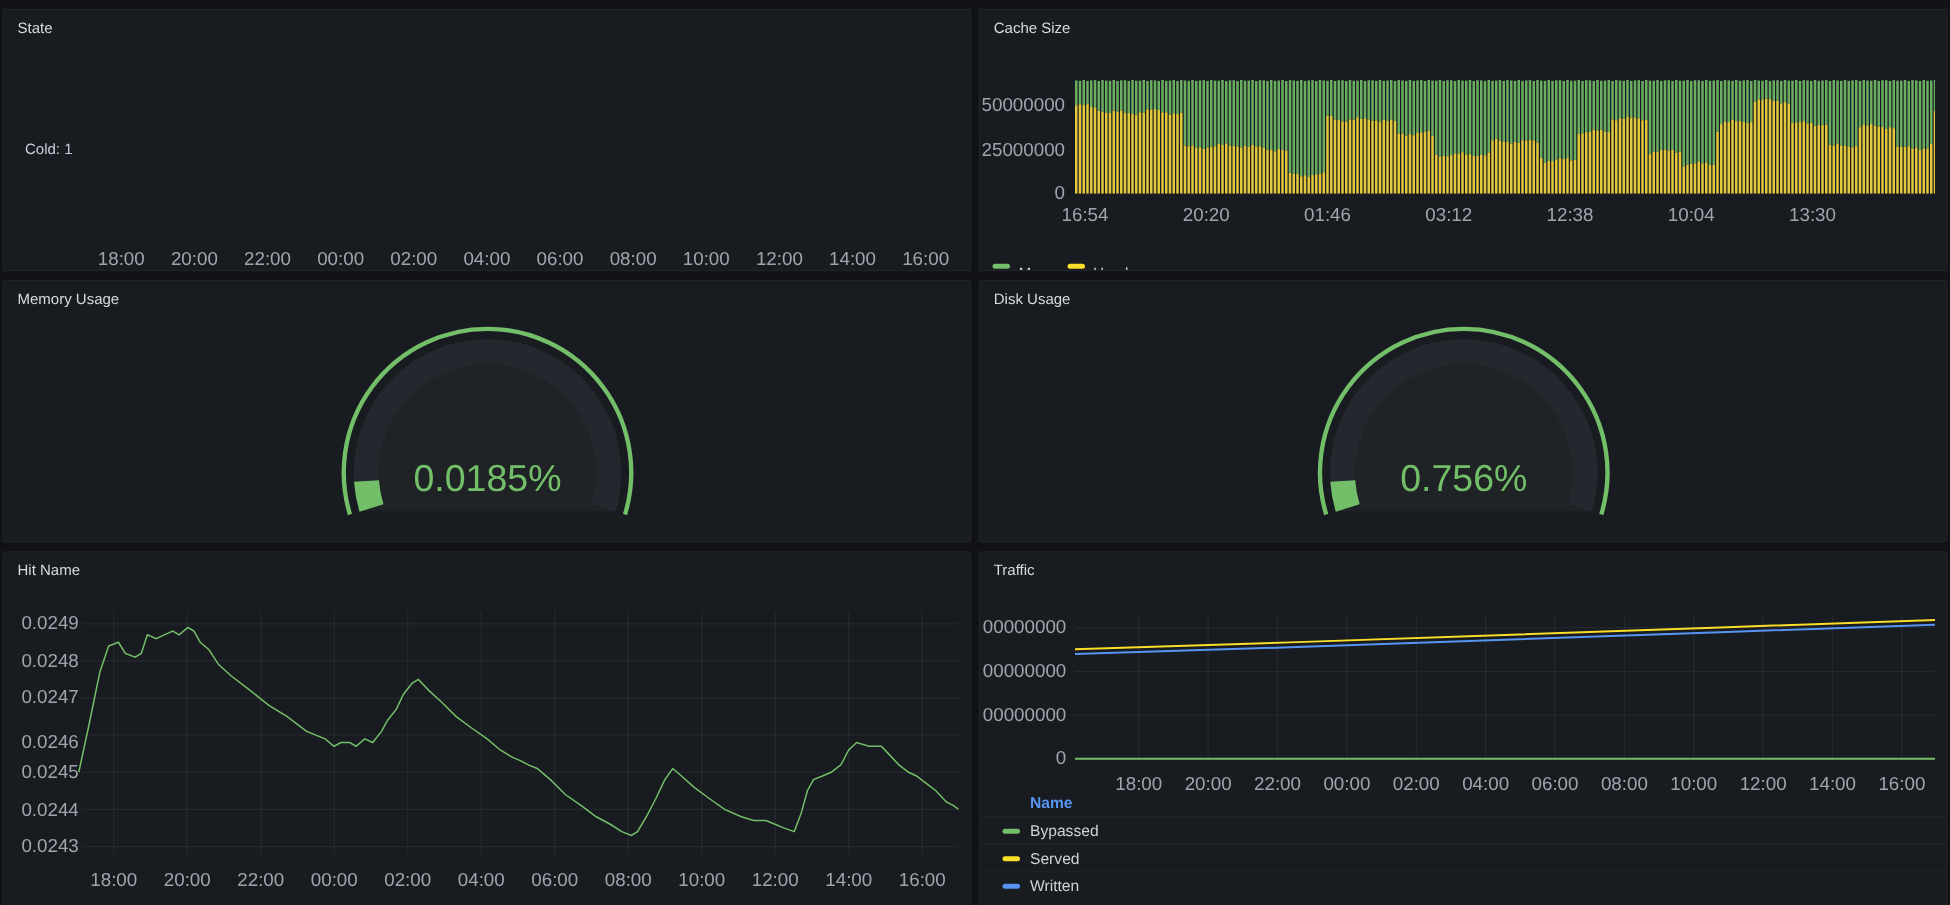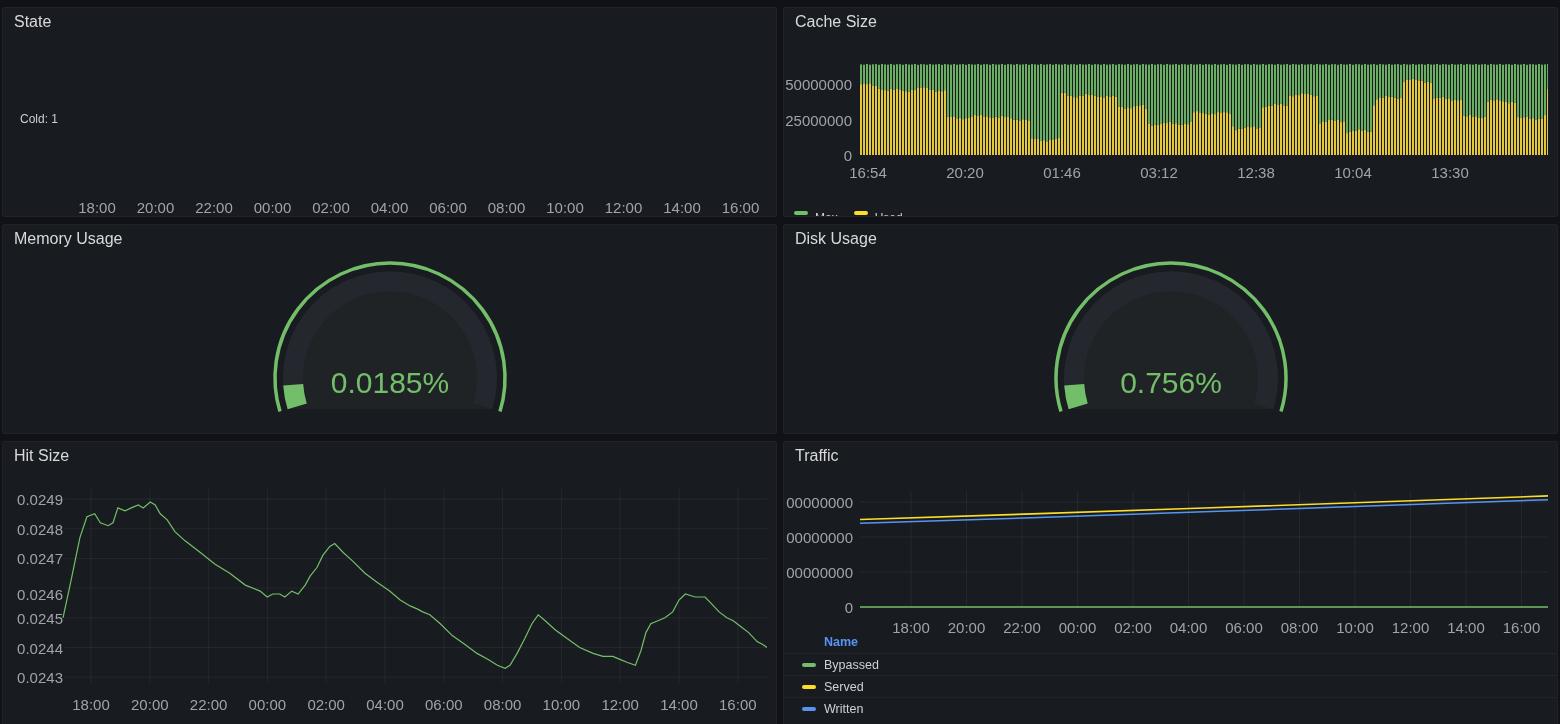--- a/index.html
+++ b/index.html
@@ -3,21 +3,21 @@
 <meta charset="utf-8">
 <style>
   * { margin:0; padding:0; box-sizing:border-box; }
   html,body { width:1560px; height:724px; overflow:hidden; background:#111217;
               font-family:"Liberation Sans", sans-serif; }
   .dash { position:absolute; left:0; top:0; width:1560px; height:724px;
           display:grid; grid-template-columns:1fr 1fr; grid-template-rows:210px 210px 286px;
           gap:7px 6px; padding:7px 2px 0 2px; }
   .panel { position:relative; background:#181B1F; border:1px solid #202226; border-radius:2px; overflow:hidden; }
   .panel-title { position:absolute; left:0; top:0; width:100%; height:28px; line-height:28px;
-                 padding-left:11px; font-size:16px; font-weight:500; color:#D8D9DA; cursor:pointer; }
+                 padding-left:11px; font-size:12px; font-weight:500; color:#D8D9DA; cursor:pointer; }
   .plot { position:absolute; }
   .tick { position:absolute; color:#A0A3AC; font-size:15px; white-space:nowrap; }
   .xtick { transform:translateX(-50%); }
   .ytick { transform:translateY(-50%); right:0; position:absolute; }
   .yaxis { position:absolute; overflow:hidden; }
   .state-bar { position:absolute; display:flex; align-items:center; justify-content:center; }
   .state-bar span { color:#EFF1F5; font-size:12px; font-weight:500; }
   .row-label { position:absolute; color:#CCCCDC; font-size:12px; transform:translateY(-50%); text-align:right; }
   .legend { position:absolute; display:flex; gap:16px; align-items:center; }
   .legend-item { display:flex; gap:7px; cursor:pointer;margin-top:21px; }
@@ -568,21 +568,21 @@
           <path d="M28.6 161.0 A106 106 0 1 1 231.4 161.0 Z" fill="rgba(255,255,255,0.035)"></path>
           <path d="M37.2 158.4 A97 97 0 1 1 222.8 158.4" stroke="#24272D" stroke-width="20" fill="none"></path>
           <path d="M37.2 158.4 A97 97 0 0 1 33.2 136.8" stroke="#73BF69" stroke-width="20" fill="none"></path>
           <path d="M20.0 163.6 A115 115 0 1 1 240.0 163.6" stroke="#73BF69" stroke-width="3.5" fill="none"></path>
           <text x="130" y="145" text-anchor="middle" class="gauge-value">0.756%</text>
         </svg>
       </div>
   </section>
 
   <section class="panel">
-    <div class="panel-title">Hit Size</div>
+    <div class="panel-title">Hit Name</div>
     <div class="plot" id="hit-plot" style="left:0;top:28px;right:0;bottom:0;">
         <svg width="708" height="220" style="position:absolute;left:56px;top:1px;">
           <line x1="6" x2="708" y1="28" y2="28" stroke="rgba(204,204,220,0.07)"></line>
           <line x1="6" x2="708" y1="57.69999999999982" y2="57.69999999999982" stroke="rgba(204,204,220,0.07)"></line>
           <line x1="6" x2="708" y1="87.39999999999964" y2="87.39999999999964" stroke="rgba(204,204,220,0.07)"></line>
           <line x1="6" x2="708" y1="117.09999999999945" y2="117.09999999999945" stroke="rgba(204,204,220,0.07)"></line>
           <line x1="6" x2="708" y1="146.79999999999927" y2="146.79999999999927" stroke="rgba(204,204,220,0.07)"></line>
           <line x1="6" x2="708" y1="176.4999999999991" y2="176.4999999999991" stroke="rgba(204,204,220,0.07)"></line>
           <line x1="6" x2="708" y1="206.19999999999993" y2="206.19999999999993" stroke="rgba(204,204,220,0.07)"></line>
           <line x1="32" x2="32" y1="18" y2="212" stroke="rgba(204,204,220,0.07)"></line>

